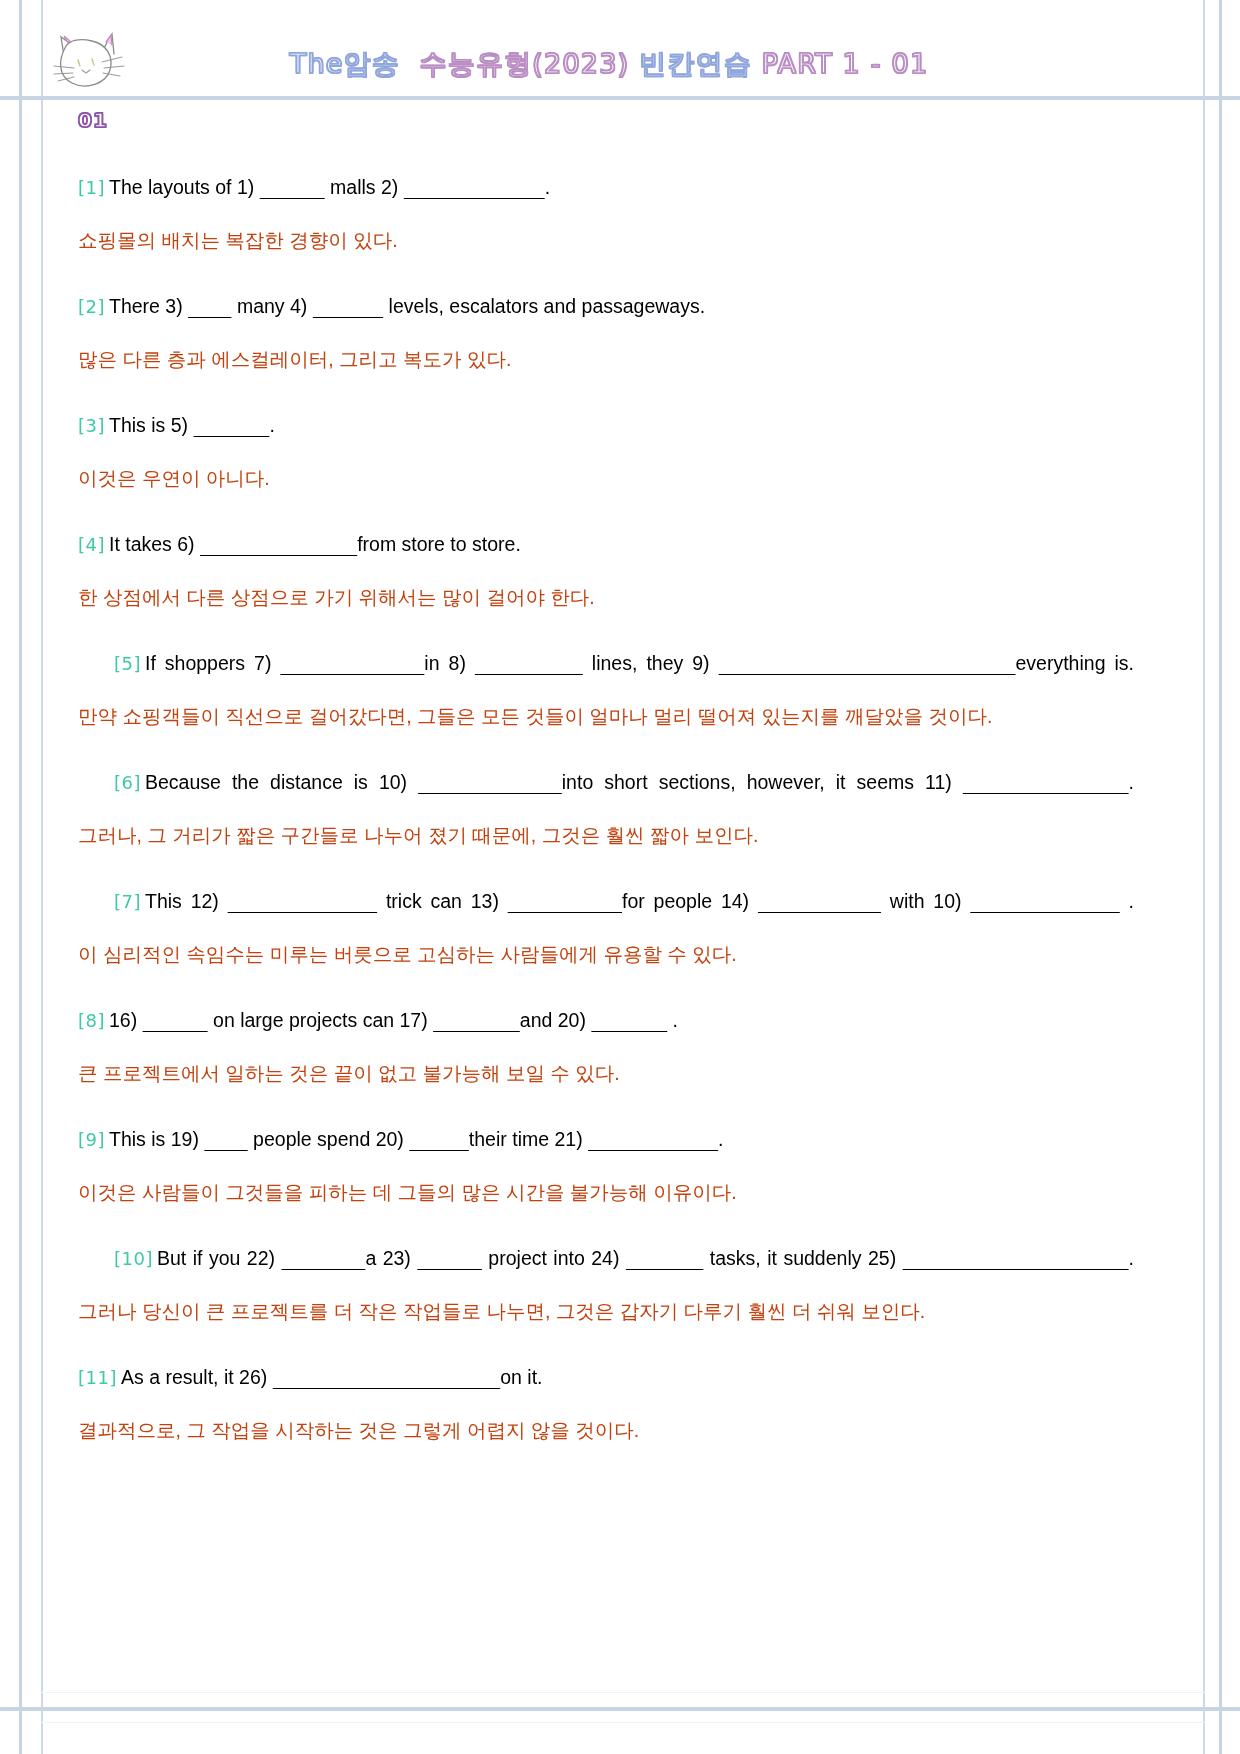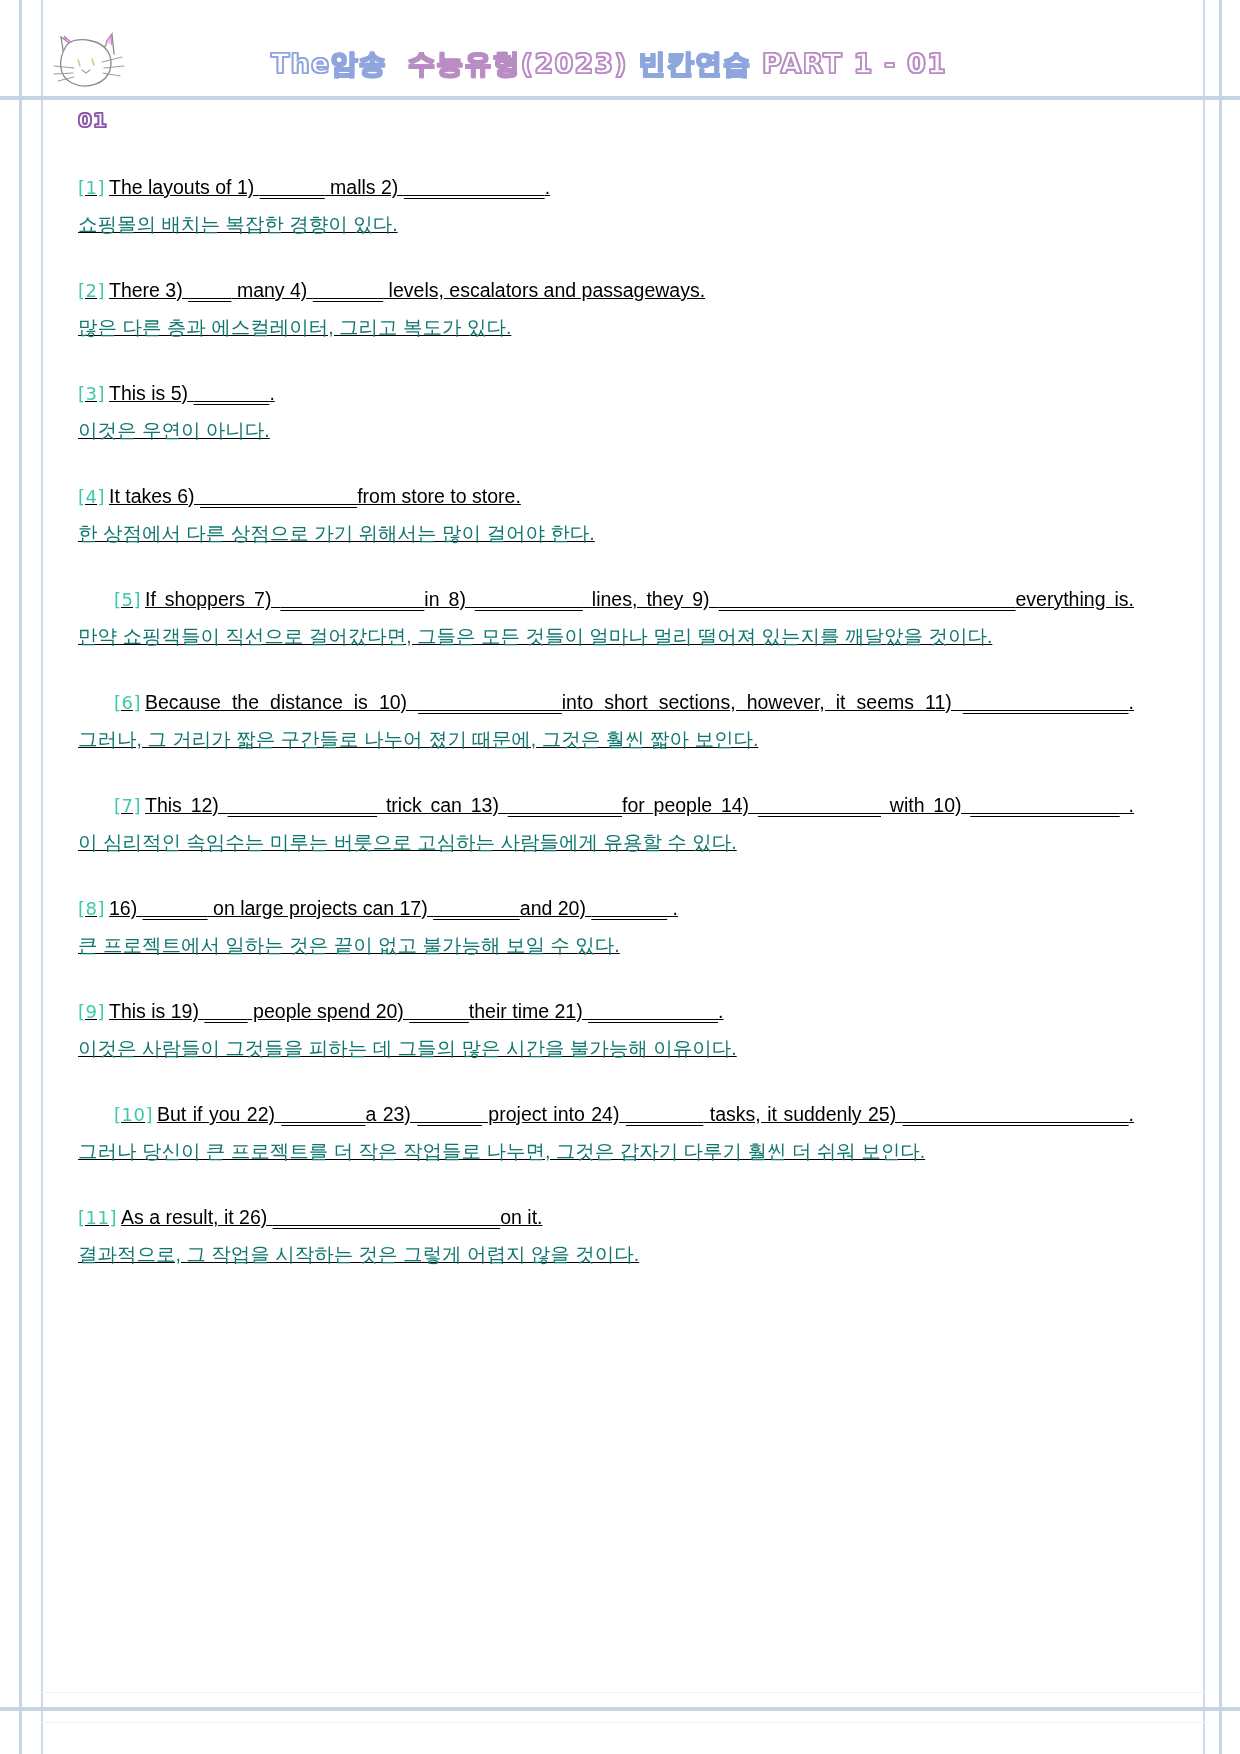--- a/index.html
+++ b/index.html
@@ -67,21 +67,21 @@
     width: 78px;
     height: 62px;
   }
   .page-title {
     position: absolute;
     left: 0;
     right: 22px;
     top: 46px;
     text-align: center;
     font-size: 27px;
-    font-weight: 700;
+    font-weight: 400;
     letter-spacing: 1.2px;
     white-space: nowrap;
     font-family: "DejaVu Sans", sans-serif;
   }
   .title-seg { display: inline; }
   .title-blue {
     color: #ffffff;
     -webkit-text-stroke: 1.6px #8fa5dd;
     text-shadow:
       -1px -1px 0 #8fa5dd,  1px -1px 0 #8fa5dd,
@@ -111,39 +111,38 @@
     color: #ffffff;
     -webkit-text-stroke: 1.5px #8b56a8;
     text-shadow:
       -1px -1px 0 #8b56a8,  1px -1px 0 #8b56a8,
       -1px  1px 0 #8b56a8,  1px  1px 0 #8b56a8;
     margin-bottom: 38px;
   }
 
   .sentence-block {
     margin-bottom: 32px;
-    text-decoration: underline;
   }
   .sentence-en {
     font-size: 19.5px;
     line-height: 34px;
     color: #000000;
     text-align: justify;
     text-justify: inter-word;
   }
   .sentence-en.spread {
     text-align: justify;
     text-align-last: justify;
     margin-left: 36px;
   }
   .sentence-ko {
     font-size: 19.5px;
     line-height: 34px;
-    color: #0f766e;
-    margin-top: 2px;
+    color: #c2410c;
+    margin-top: 18px;
   }
   .idx {
     color: #3ec9a8;
     font-family: "DejaVu Sans", sans-serif;
     font-size: 18px;
     letter-spacing: 0.5px;
     margin-right: 4px;
   }
   .blank {
     text-decoration: underline;

